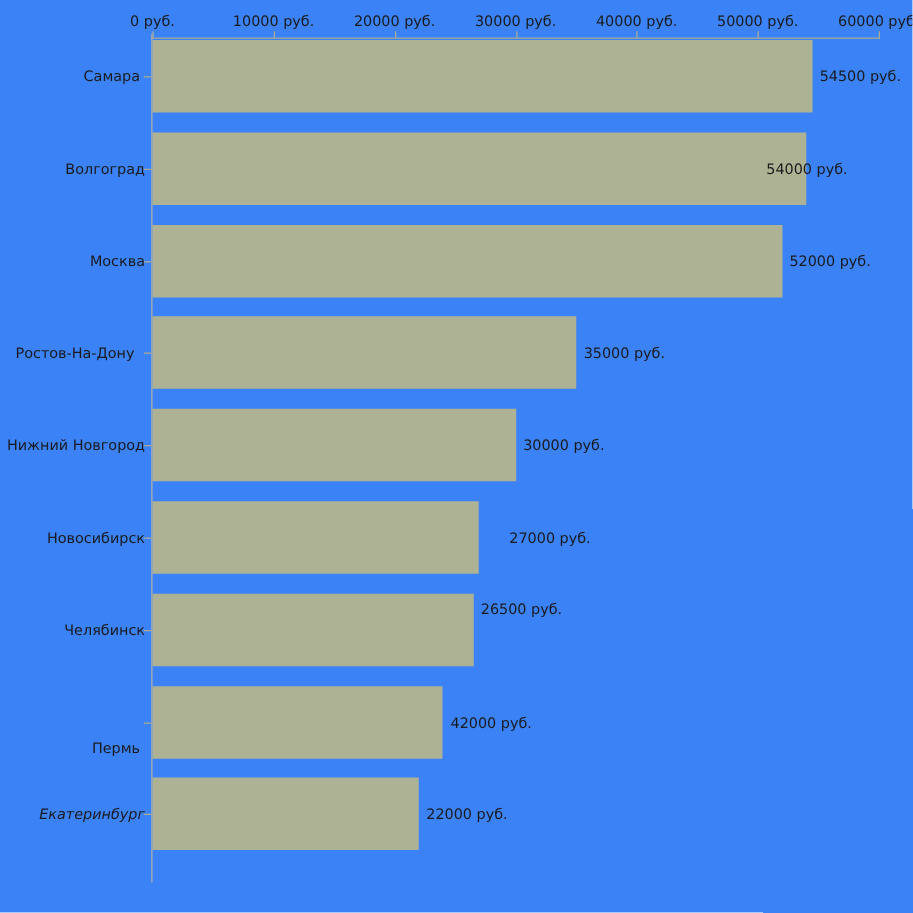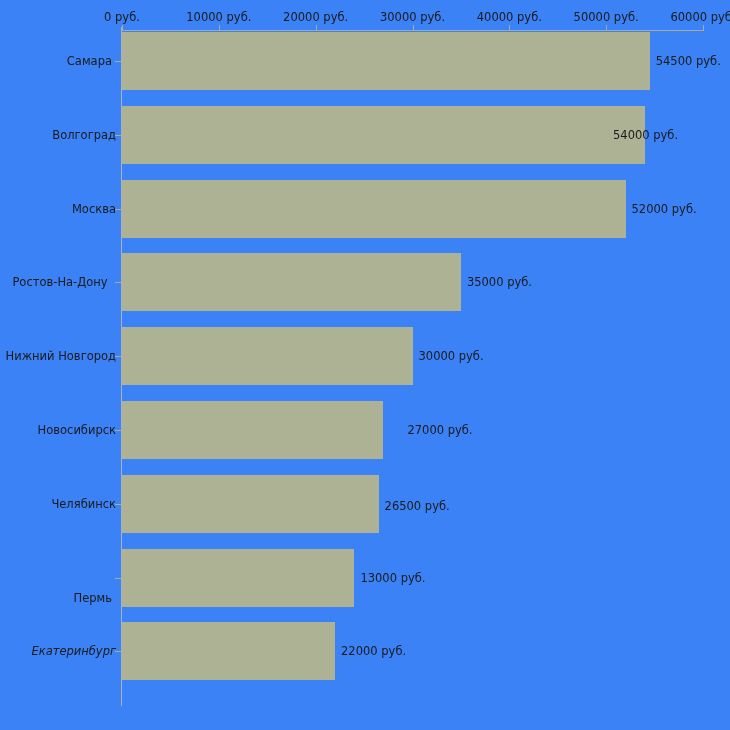--- a/index.html
+++ b/index.html
@@ -138,20 +138,20 @@
       <div class="bar-value-label" style="left: 613px; top: 134.8px;">54000 руб.</div>
       <div class="bar" title="Москва: 52000 руб." style="left: 122px; top: 179.6px; width: 503.533px; background: rgb(174, 178, 148);"></div>
       <div class="bar-value-label" style="left: 631.533px; top: 208.6px;">52000 руб.</div>
       <div class="bar" title="Ростов-На-Дону: 35000 руб." style="left: 122px; top: 253.4px; width: 338.917px; background: rgb(174, 178, 148);"></div>
       <div class="bar-value-label" style="left: 466.917px; top: 282.4px;">35000 руб.</div>
       <div class="bar" title="Нижний Новгород: 30000 руб." style="left: 122px; top: 327.2px; width: 290.5px; background: rgb(174, 178, 148);"></div>
       <div class="bar-value-label" style="left: 418.5px; top: 356.2px;">30000 руб.</div>
       <div class="bar" title="Новосибирск: 27000 руб." style="left: 122px; top: 401px; width: 261.45px; background: rgb(174, 178, 148);"></div>
       <div class="bar-value-label" style="left: 389.45px; top: 430px; margin-left: 18px;">27000 руб.</div>
       <div class="bar" title="Челябинск: 26500 руб." style="left: 122px; top: 474.8px; width: 256.608px; background: rgb(174, 178, 148);"></div>
-      <div class="bar-value-label" style="left: 384.608px; top: 506px;">26500 руб.</div>
+      <div class="bar-value-label" style="left: 384.608px; top: 487px;">26500 руб.</div>
       <div class="bar" title="Пермь: 24000 руб." style="left: 122px; top: 548.6px; width: 232.4px; background: rgb(174, 178, 148);"></div>
-      <div class="bar-value-label" style="left: 360.4px; top: 577.6px;">13000 руб.</div>
+      <div class="bar-value-label" style="left: 360.4px; top: 577.6px;">42000 руб.</div>
       <div class="bar" title="Екатеринбург: 22000 руб." style="left: 122px; top: 622.4px; width: 213.033px; background: rgb(174, 178, 148);"></div>
       <div class="bar-value-label" style="left: 341.033px; top: 651.4px;">22000 руб.</div>
     </div>
 
 </div>
 
 </body></html>

